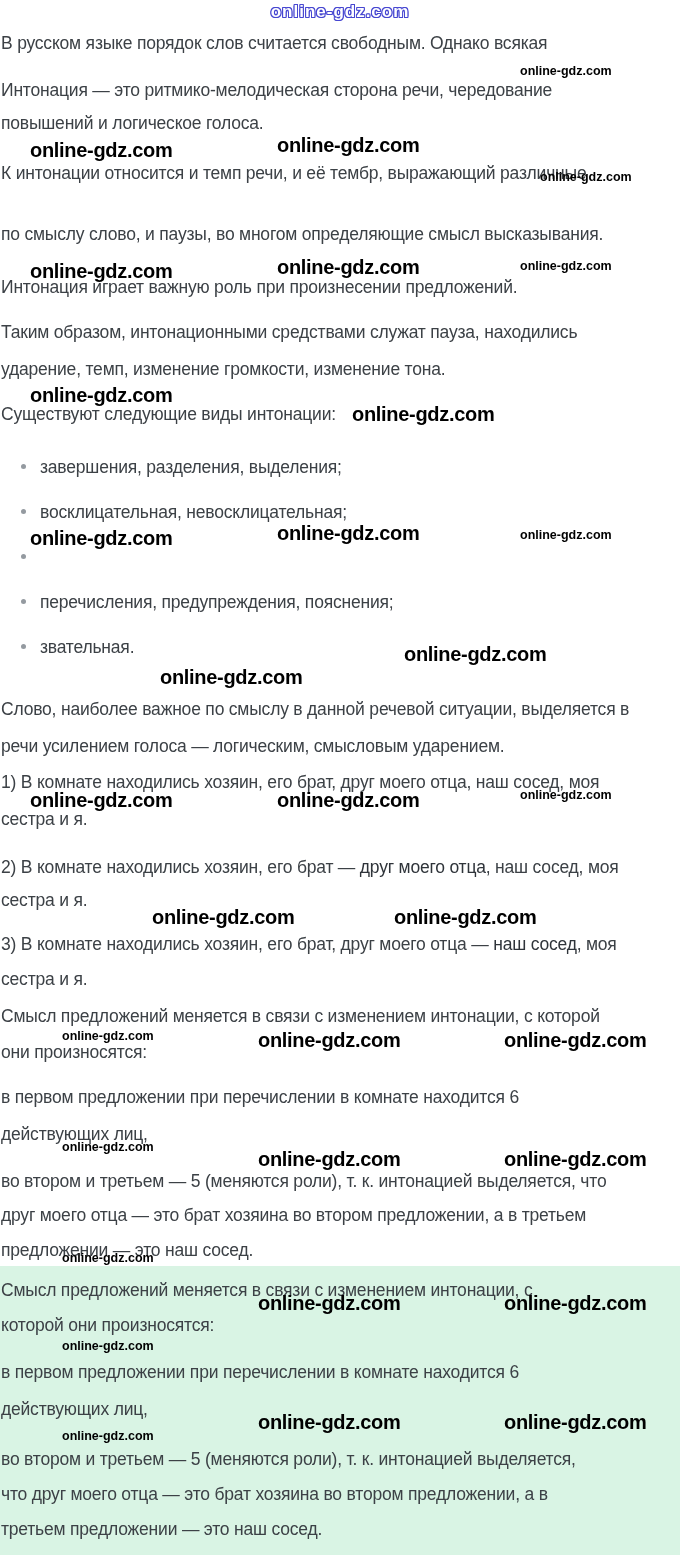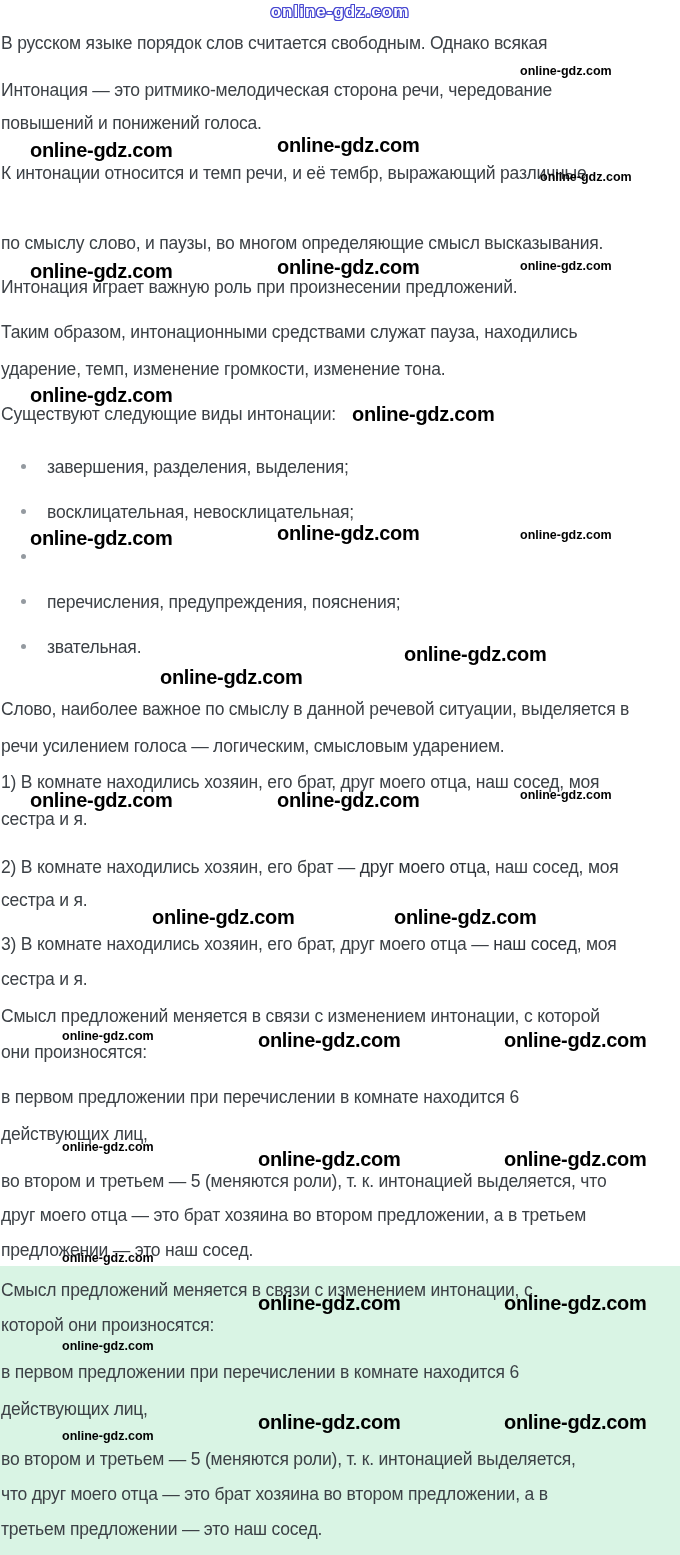--- a/index.html
+++ b/index.html
@@ -15,21 +15,21 @@
   .ln {
     position: absolute;
     left: 1px;
     font-size: 17.5px;
     line-height: 20px;
     white-space: nowrap;
     letter-spacing: -0.2px;
     z-index: 2;
   }
   .ln b { font-weight: 400; color: #2f343a; }
-  .bullet-text { left: 47px; }
+  .bullet-text { left: 40px; }
   .dot {
     position: absolute;
     left: 21px;
     width: 5px;
     height: 5px;
     border-radius: 50%;
     background: #949aa0;
     z-index: 2;
   }
   .hl {
@@ -63,24 +63,24 @@
 </head>
 <body>
 
 <div class="page">
 
   <div class="hl" style="background: rgb(217, 244, 228);"></div>
 
   <div class="ln" style="top:33px">В русском языке порядок слов считается свободным. Однако всякая</div>
 
   <div class="ln" style="top:80px">Интонация — это ритмико-мелодическая сторона речи, чередование</div>
-  <div class="ln" style="top:113px">повышений и понижений голоса.</div>
+  <div class="ln" style="top:113px">повышений и логическое голоса.</div>
 
   <div class="ln" style="top:163px">К интонации относится и темп речи, и её тембр, выражающий различные</div>
-  <div class="ln" style="top:233px">по смыслу слово, и паузы, во многом определяющие смысл высказывания.</div>
+  <div class="ln" style="top:224px">по смыслу слово, и паузы, во многом определяющие смысл высказывания.</div>
 
   <div class="ln" style="top:277px">Интонация играет важную роль при произнесении предложений.</div>
 
   <div class="ln" style="top:322px">Таким образом, интонационными средствами служат пауза, находились</div>
   <div class="ln" style="top:359px">ударение, темп, изменение громкости, изменение тона.</div>
 
   <div class="ln" style="top:404px">Существуют следующие виды интонации:</div>
 
   <span class="dot" style="top:464px"></span>
   <div class="ln bullet-text" style="top:457px">завершения, разделения, выделения;</div>

